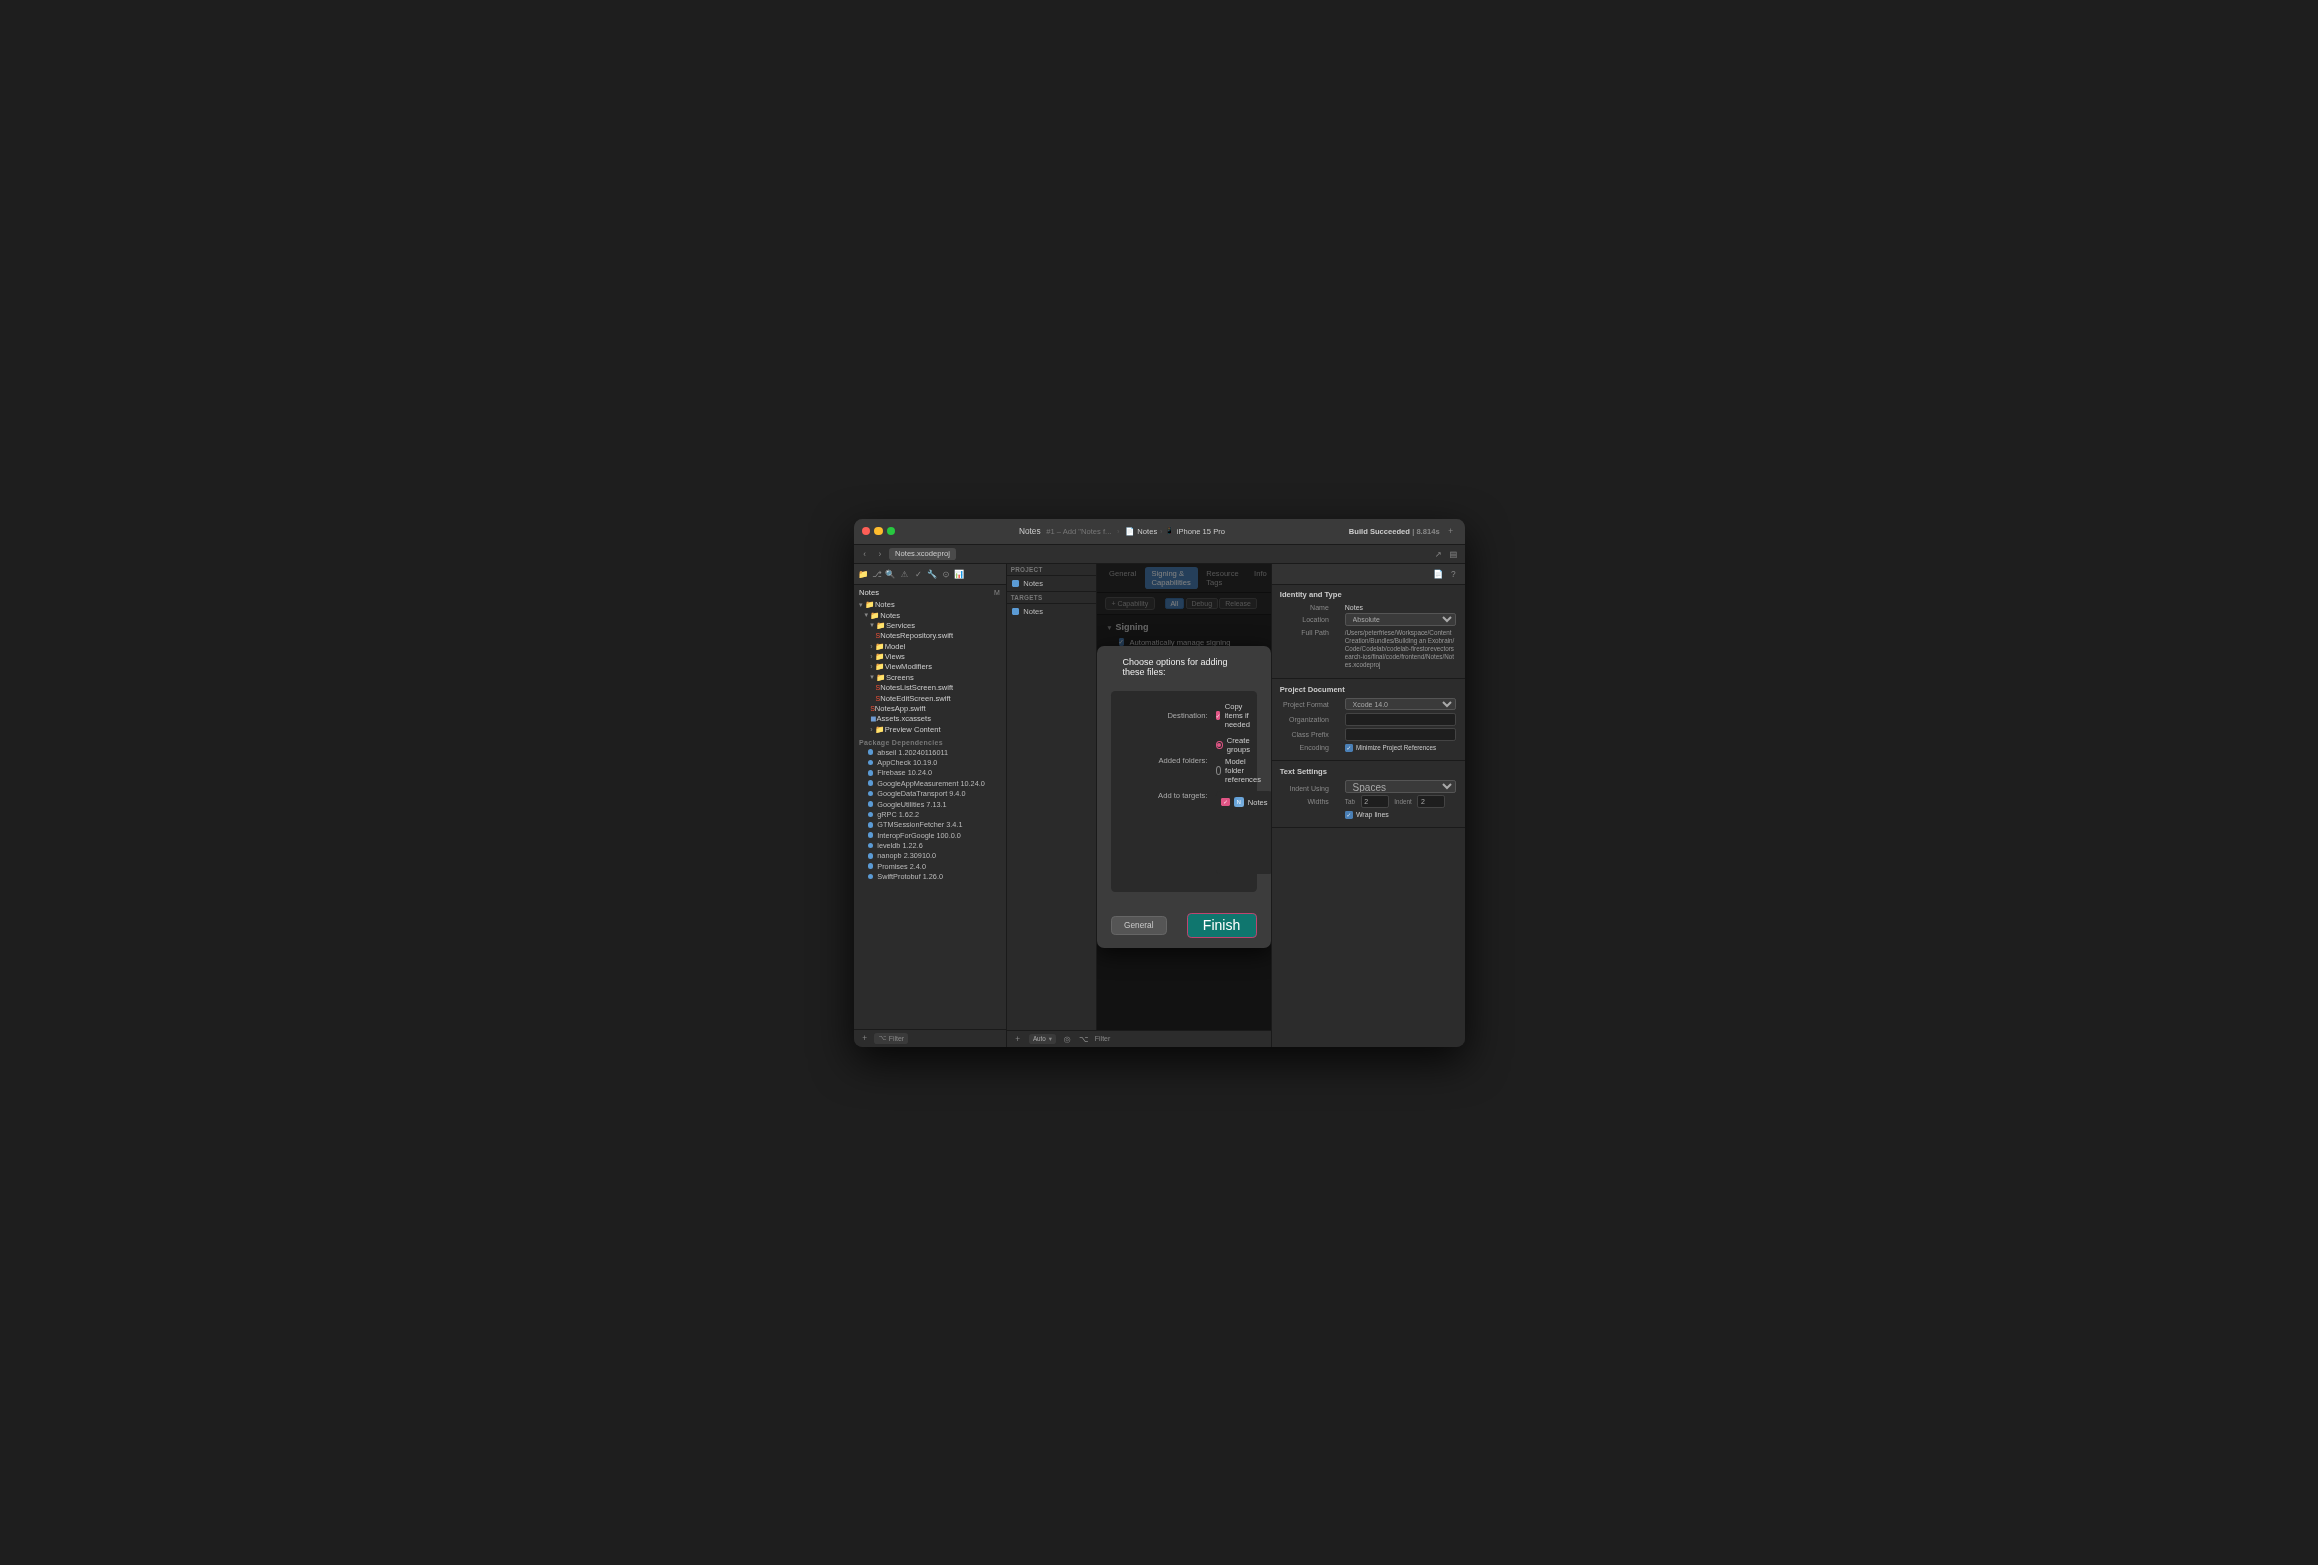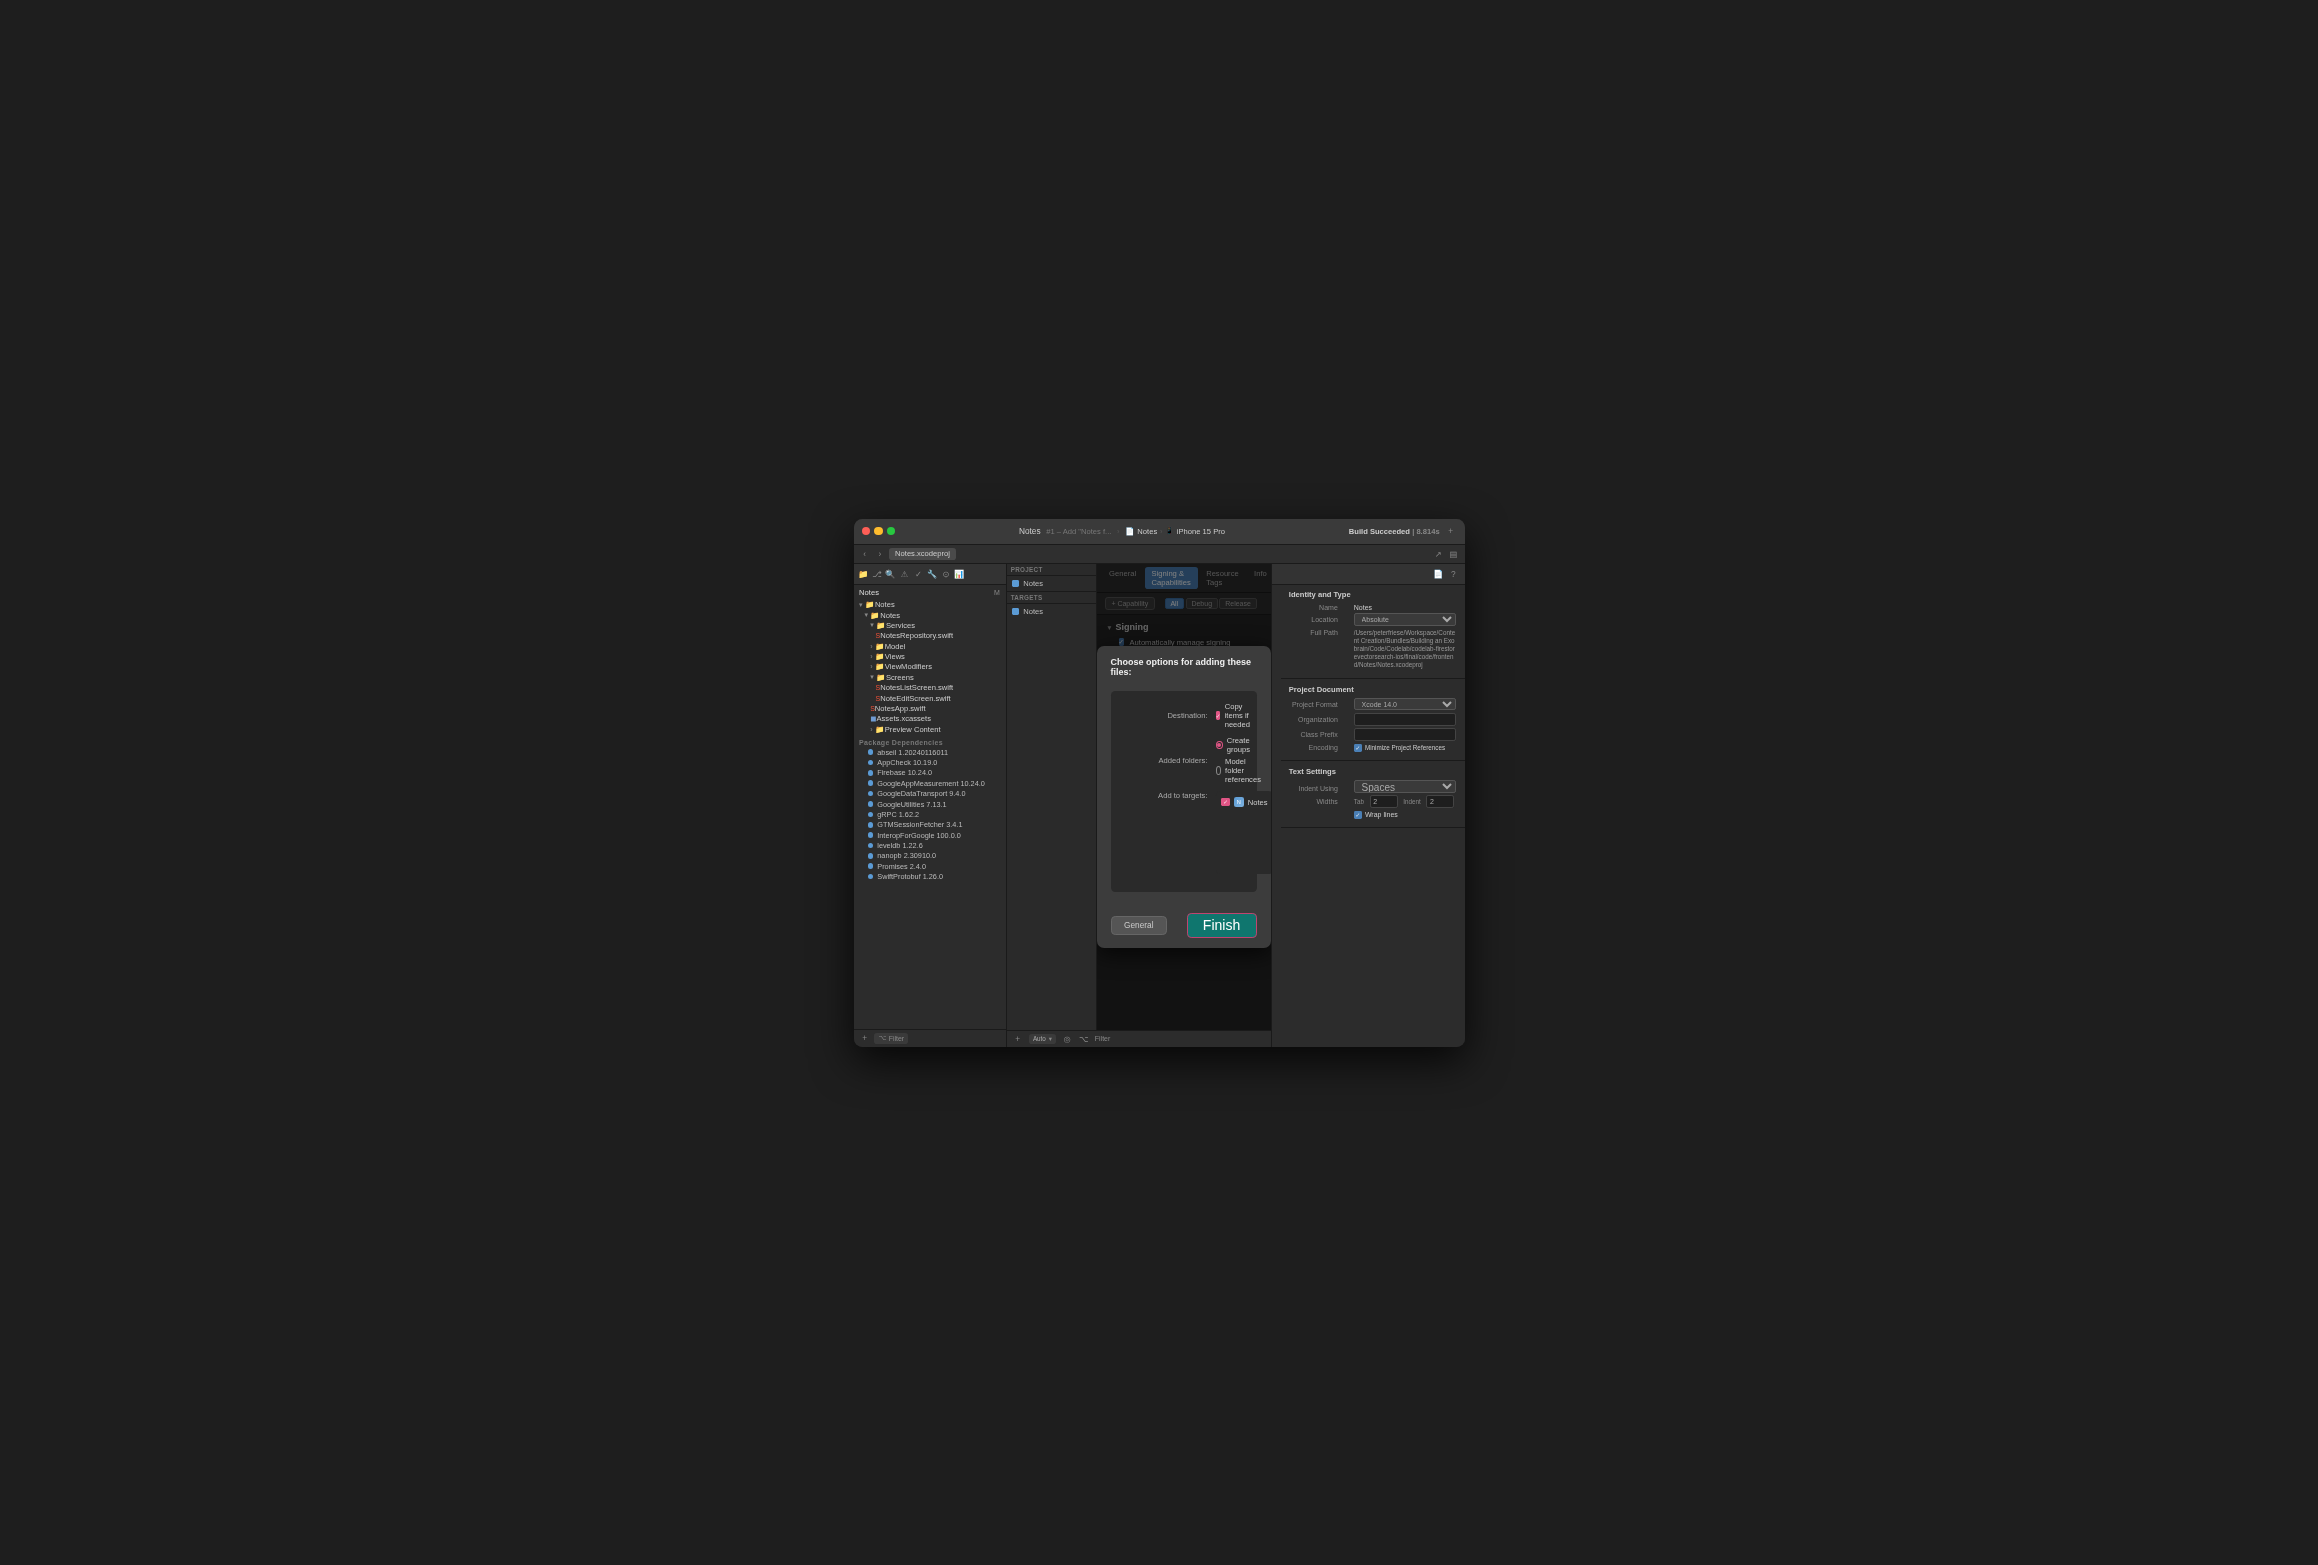--- a/index.html
+++ b/index.html
@@ -202,21 +202,20 @@
       border-bottom: 0.7px solid #1a1a1a;
       display: flex;
       align-items: center;
       padding: 0 5.6px;
       gap: 4.2px;
       justify-content: flex-end;
     }
     .right-section {
       padding: 5.6px 8.3px;
       border-bottom: 0.7px solid #1a1a1a;
-      margin-left: 9px;
     }
     .right-section-title {
       font-size: 7.6px;
       color: #ccc;
       font-weight: 600;
       margin-bottom: 4.2px;
     }
     .right-row {
       display: flex;
       align-items: baseline;
@@ -256,24 +255,24 @@
       z-index: 100;
     }
     .modal {
       width: 396px;
       background: #3c3c3c;
       border-radius: 7px;
       box-shadow: 0 5.6px 22px rgba(0,0,0,0.7);
       overflow: hidden;
     }
     .modal-header {
-      padding: 11px 14px 7px;
+      padding: 11px 26px 7px;
       font-size: 9px;
       color: #eee;
-      font-weight: 700;
+      font-weight: 400;
     }
     .modal-content {
       padding: 7px 14px;
     }
     .modal-inner {
       background: #2a2a2a;
       border-radius: 4.2px;
       padding: 11px 14px;
       margin-bottom: 7px;
     }

